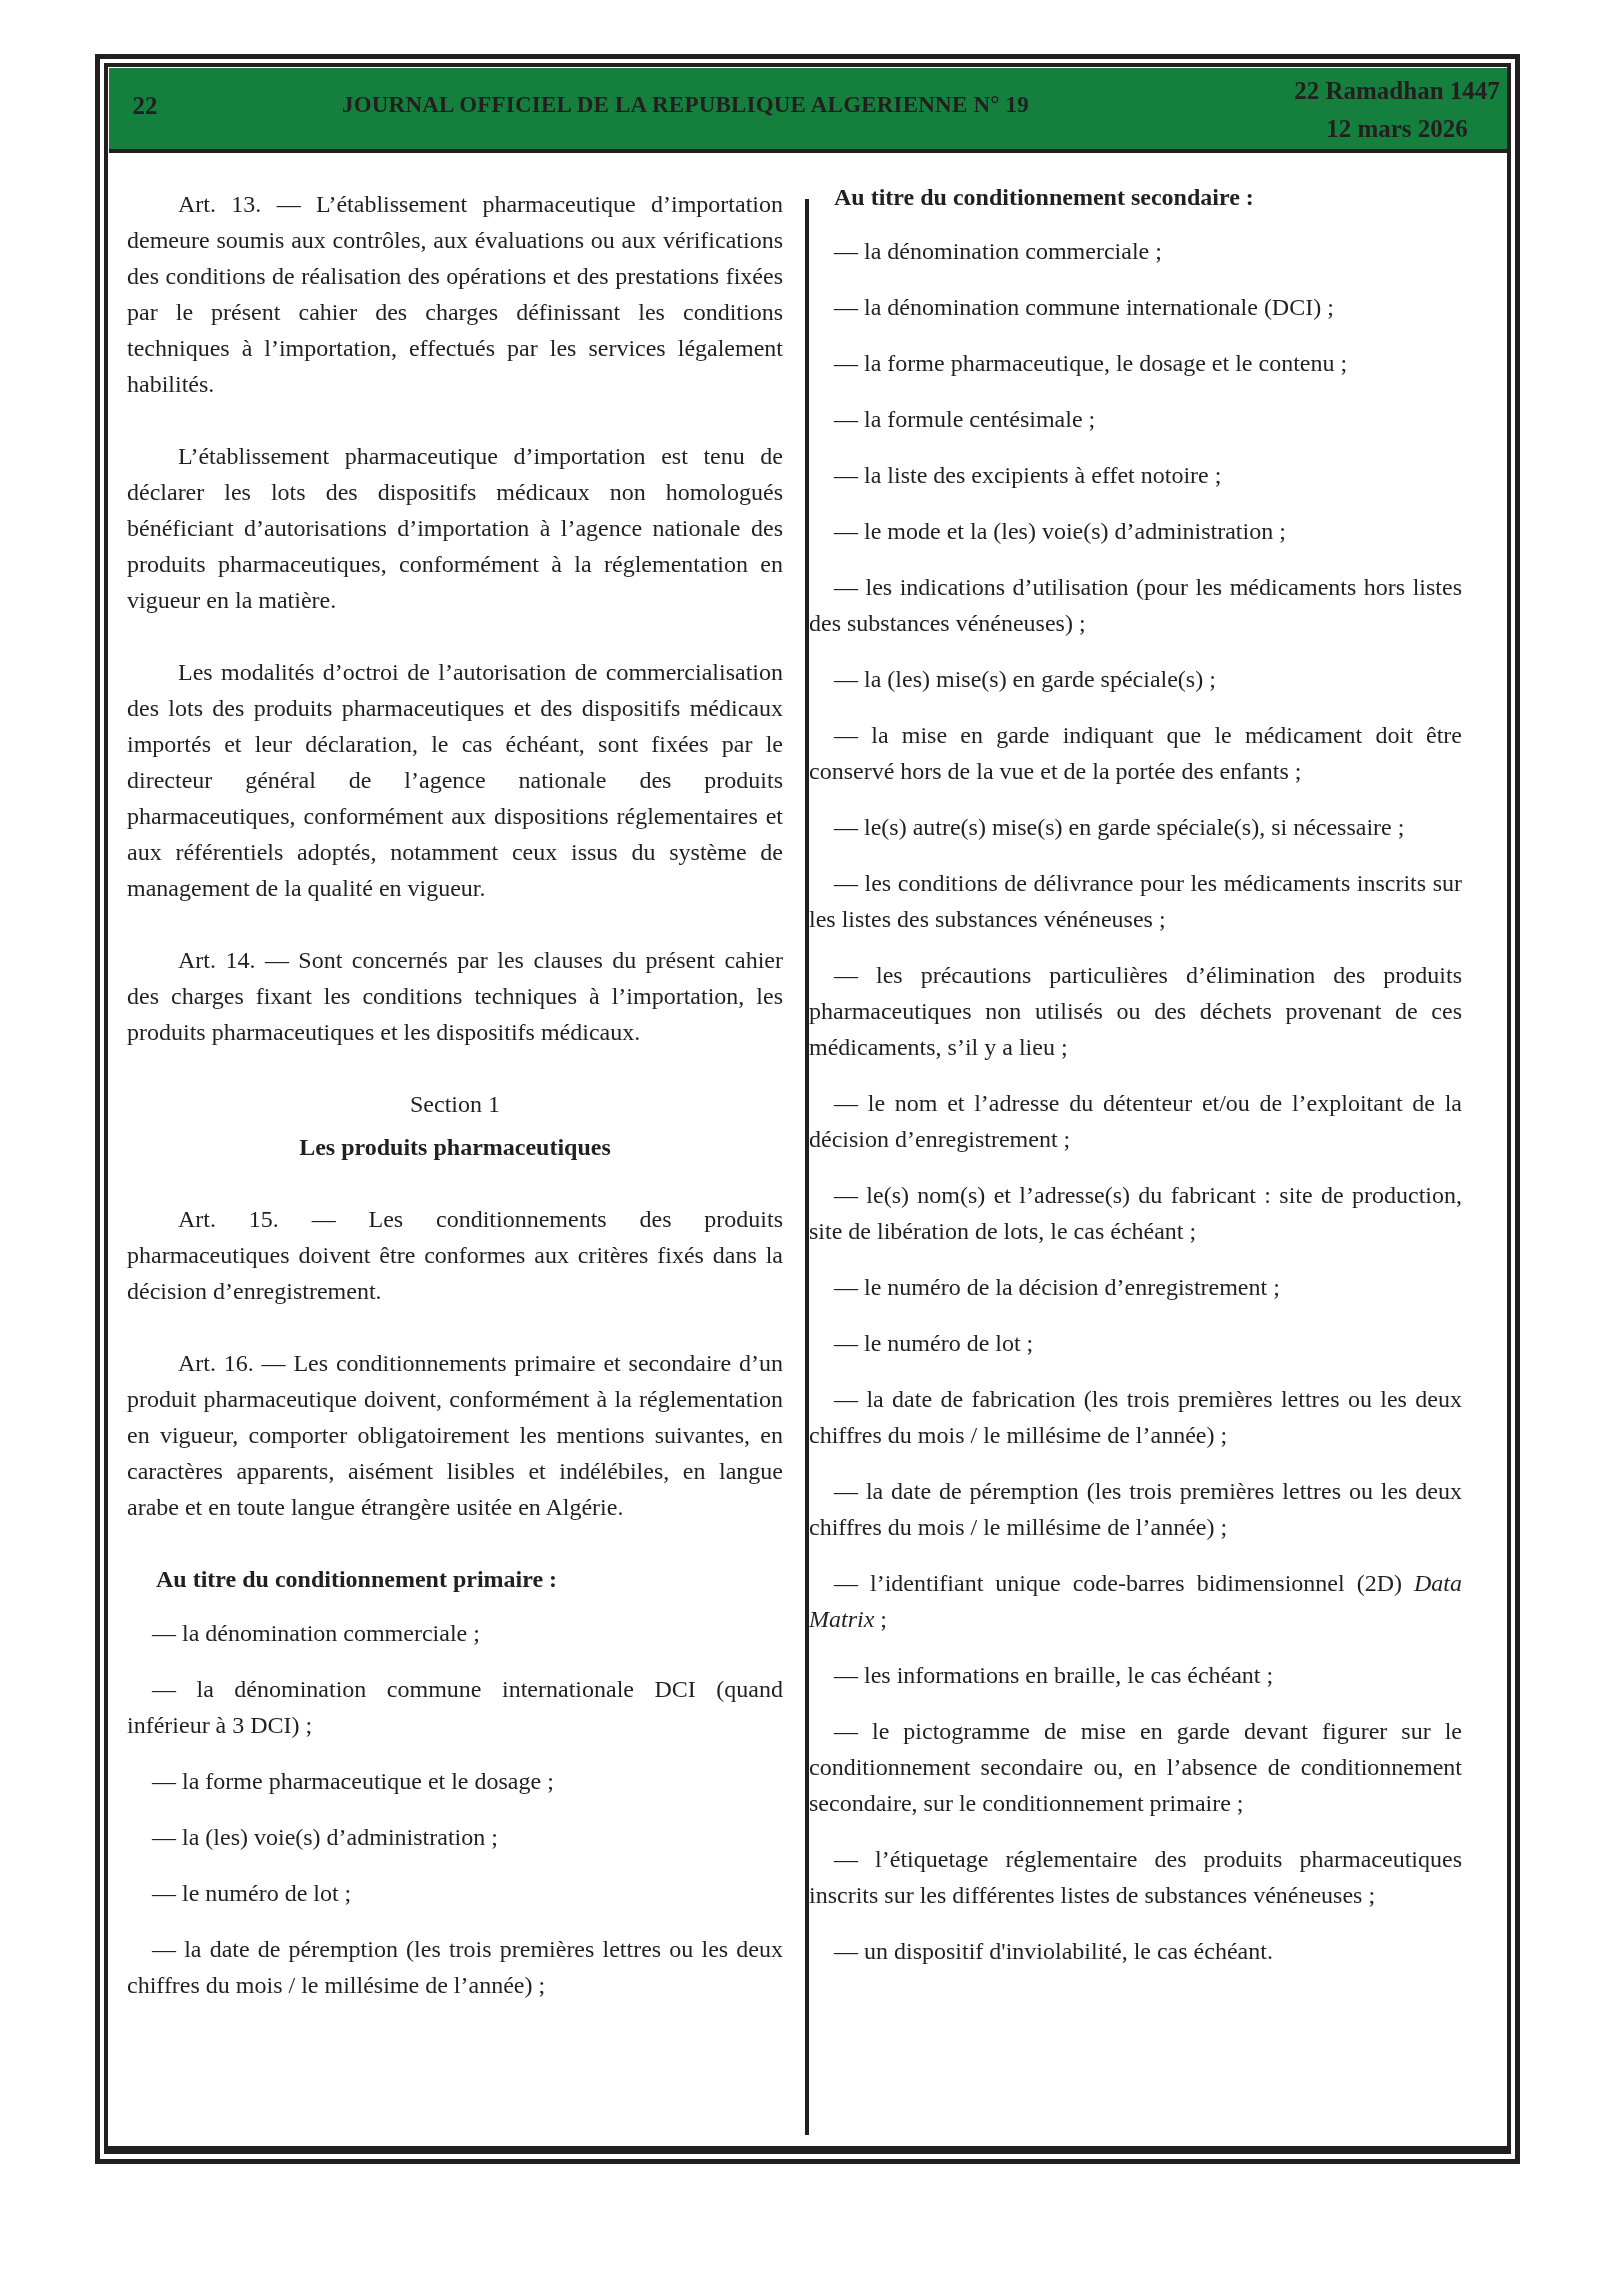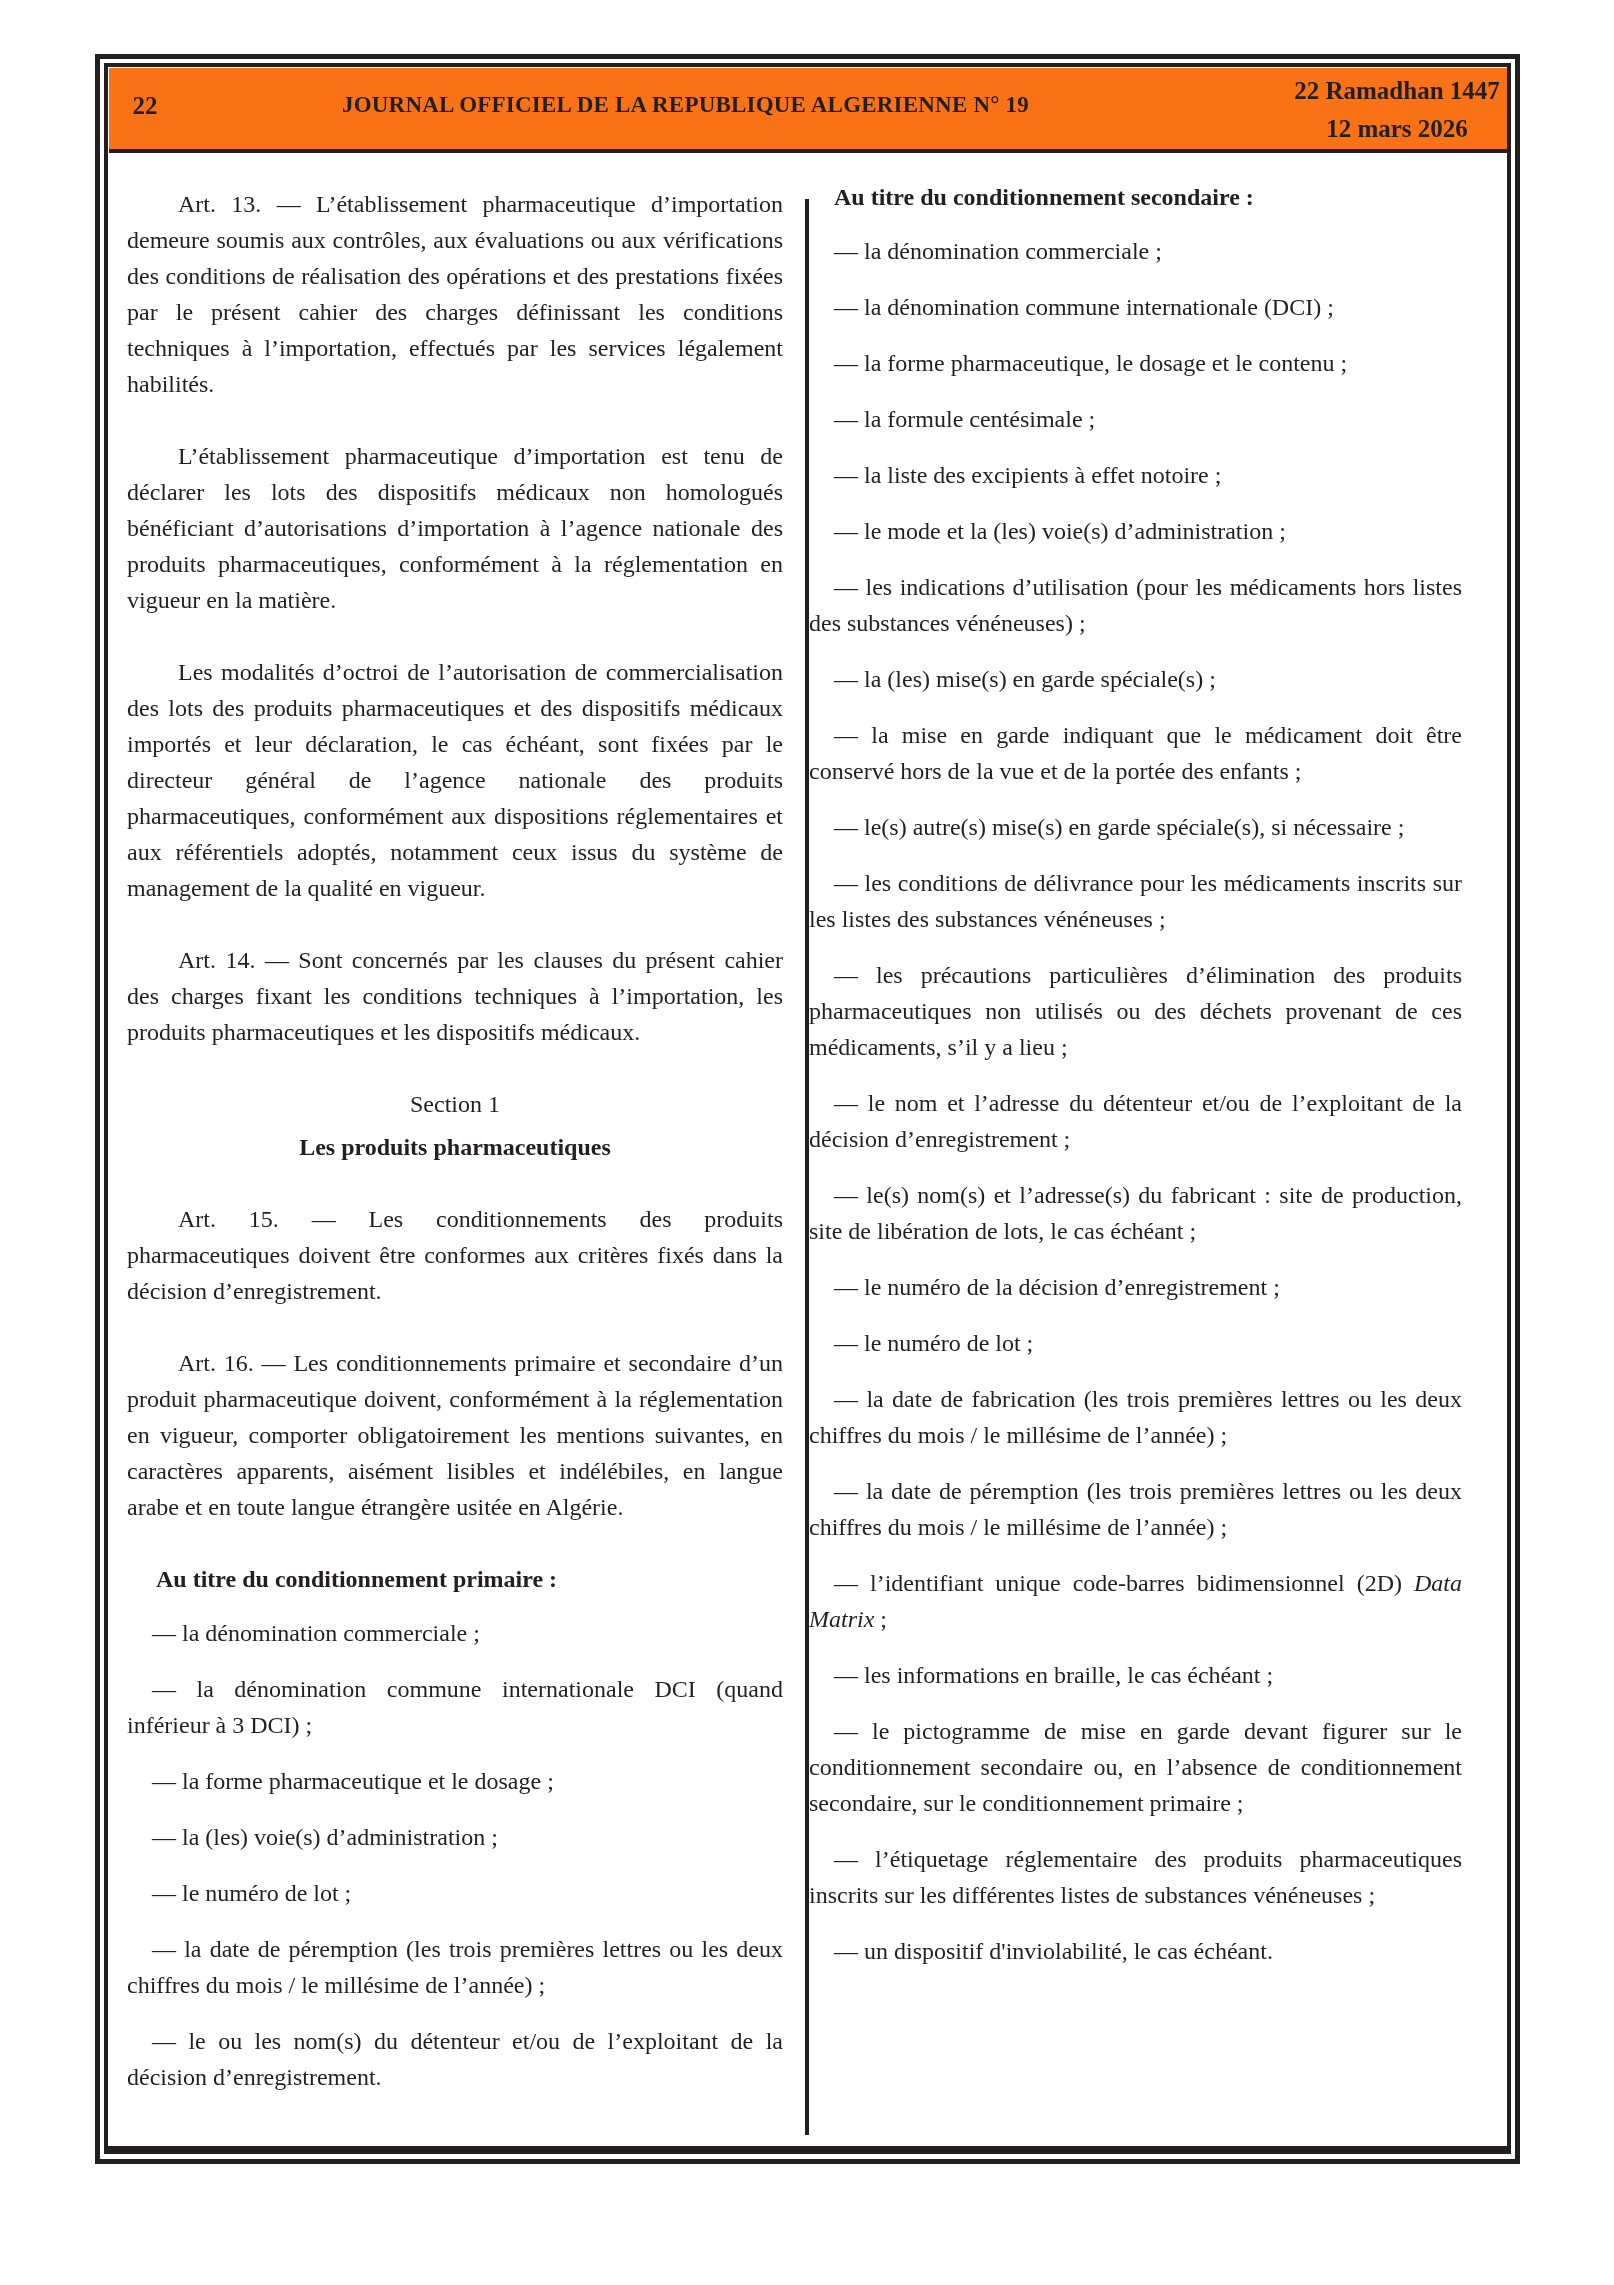--- a/index.html
+++ b/index.html
@@ -4,21 +4,21 @@
 <style>
   html, body { margin: 0; padding: 0; background: #ffffff; }
   body { width: 1615px; height: 2285px; position: relative; overflow: hidden;
          font-family: "Liberation Serif", "DejaVu Serif", serif; color: #231f20; }
   .outer { position: absolute; left: 95px; top: 54px; width: 1425px; height: 2110px;
            border: 5.4px solid #231f20; box-sizing: border-box; }
   .inner { position: absolute; left: 104px; top: 63px; width: 1407px; height: 2091px;
            border-left: 4.5px solid #231f20; border-top: 4.5px solid #231f20;
            border-right: 4.5px solid #231f20; border-bottom: 8.1px solid #231f20; box-sizing: border-box; }
   .header { position: absolute; left: 109px; top: 68px; width: 1398px; height: 81px;
-            background: #f97316; border-bottom: 4.5px solid #231f20; }
+            background: #15803d; border-bottom: 4.5px solid #231f20; }
   .hdr-page { position: absolute; left: 23.5px; top: 23.5px; font-size: 25px; font-weight: bold; }
   .hdr-title { position: absolute; left: 233px; top: 23.5px; font-size: 23px; font-weight: bold; letter-spacing: 0.2px; }
   .hdr-date { position: absolute; right: 7.2px; top: 3.6px; text-align: center; font-size: 25px; font-weight: bold; line-height: 38px; }
   .divider { position: absolute; left: 805px; top: 199px; width: 3.6px; height: 1936px; background: #231f20; }
   .col { position: absolute; top: 186px; font-size: 24px; line-height: 36px; text-align: justify; }
   .col-left { left: 127px; width: 656px; }
   .col-right { left: 809px; width: 653px; }
   p { margin: 0; }
   .para { text-indent: 51px; margin-bottom: 36px; }
   .item { text-indent: 25px; margin-bottom: 20px; }
@@ -55,21 +55,20 @@
   <p class="section-title">Les produits pharmaceutiques</p>
   <p class="para">Art. 15. — Les conditionnements des produits pharmaceutiques doivent être conformes aux critères fixés dans la décision d’enregistrement.</p>
   <p class="para">Art. 16. — Les conditionnements primaire et secondaire d’un produit pharmaceutique doivent, conformément à la réglementation en vigueur, comporter obligatoirement les mentions suivantes, en caractères apparents, aisément lisibles et indélébiles, en langue arabe et en toute langue étrangère usitée en Algérie.</p>
   <p class="heading-bold">Au titre du conditionnement primaire :</p>
   <p class="item">— la dénomination commerciale ;</p>
   <p class="item">— la dénomination commune internationale DCI (quand inférieur à 3 DCI) ;</p>
   <p class="item">— la forme pharmaceutique et le dosage ;</p>
   <p class="item">— la (les) voie(s) d’administration ;</p>
   <p class="item">— le numéro de lot ;</p>
   <p class="item">— la date de péremption (les trois premières lettres ou les deux chiffres du mois / le millésime de l’année) ;</p>
-  <p class="item">— le ou les nom(s) du détenteur et/ou de l’exploitant de la décision d’enregistrement.</p>
 </div>
 
 <div class="col col-right">
   <p class="right-heading">Au titre du conditionnement secondaire :</p>
   <p class="ritem">— la dénomination commerciale ;</p>
   <p class="ritem">— la dénomination commune internationale (DCI) ;</p>
   <p class="ritem">— la forme pharmaceutique, le dosage et le contenu ;</p>
   <p class="ritem">— la formule centésimale ;</p>
   <p class="ritem">— la liste des excipients à effet notoire ;</p>
   <p class="ritem">— le mode et la (les) voie(s) d’administration ;</p>

